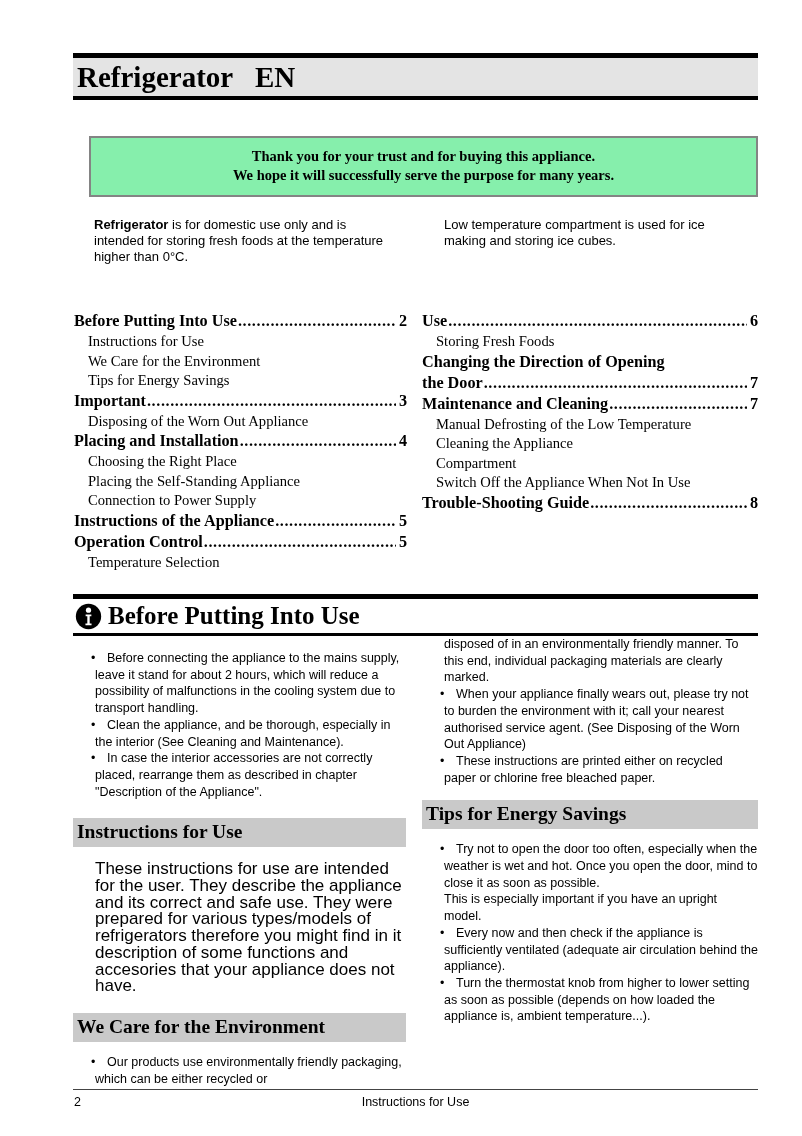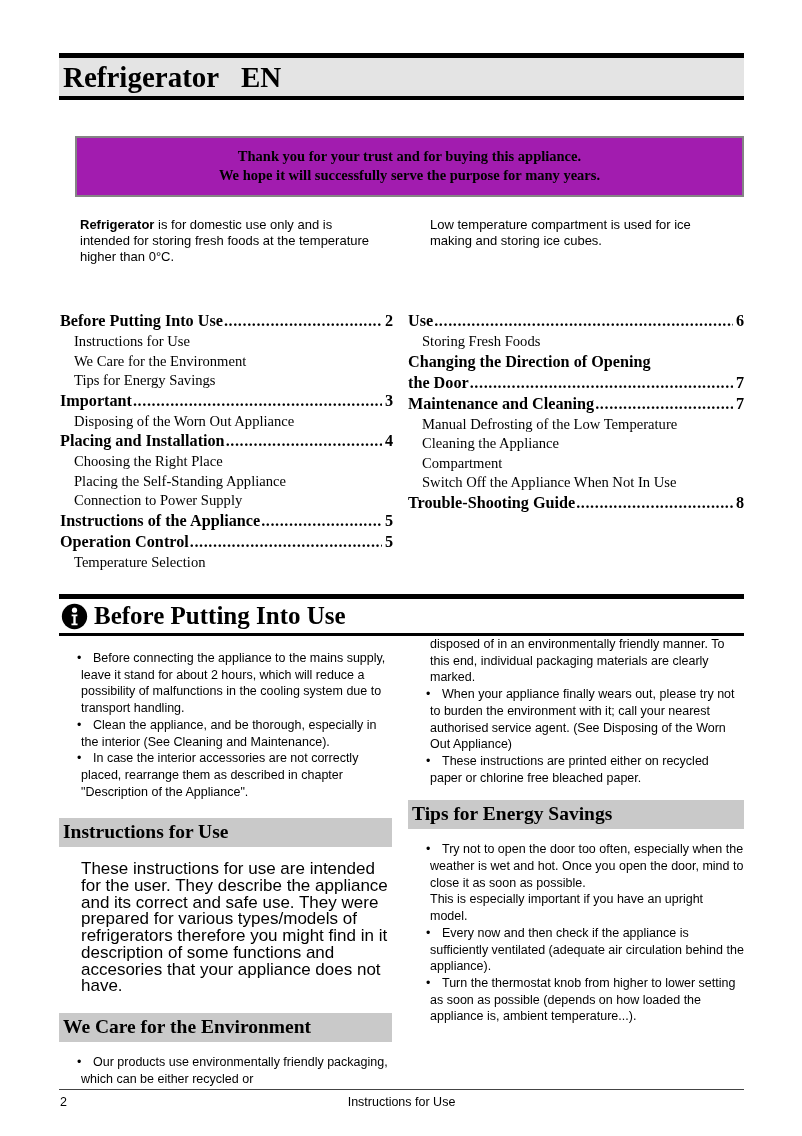--- a/index.html
+++ b/index.html
@@ -10,21 +10,21 @@
   body {
     width: 802px;
     height: 1136px;
     font-family: "Liberation Sans", sans-serif;
     color: #000;
     position: relative;
     overflow: hidden;
   }
   .page {
     position: absolute;
-    left: 59px;
+    left: 73px;
     top: 0;
     width: 685px;
     height: 1136px;
   }
 
   
   .title-bar {
     position: absolute;
     left: 0;
     top: 53px;
@@ -44,21 +44,21 @@
     white-space: pre;
   }
 
   
   .thanks-box {
     position: absolute;
     left: 16px;
     top: 136px;
     width: 669px;
     box-sizing: border-box;
-    background: #a21caf;
+    background: #86efac;
     border: 2px solid #848484;
     padding: 9px 0 10px 0;
     text-align: center;
   }
   .thanks-line {
     font-family: "Liberation Serif", serif;
     font-weight: bold;
     font-size: 14.5px;
     line-height: 19px;
   }

